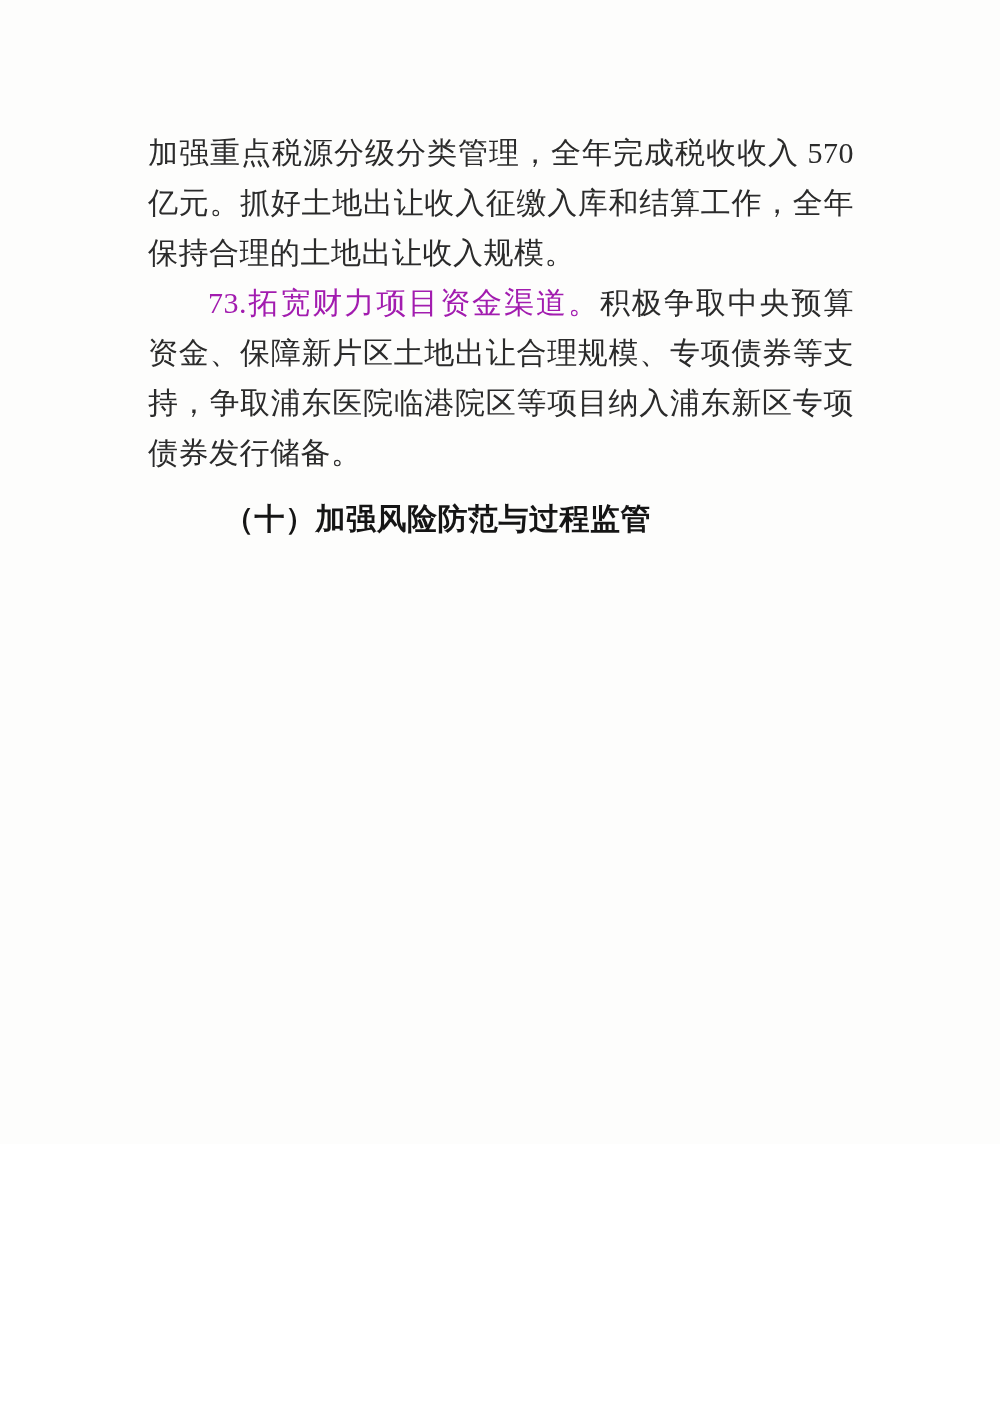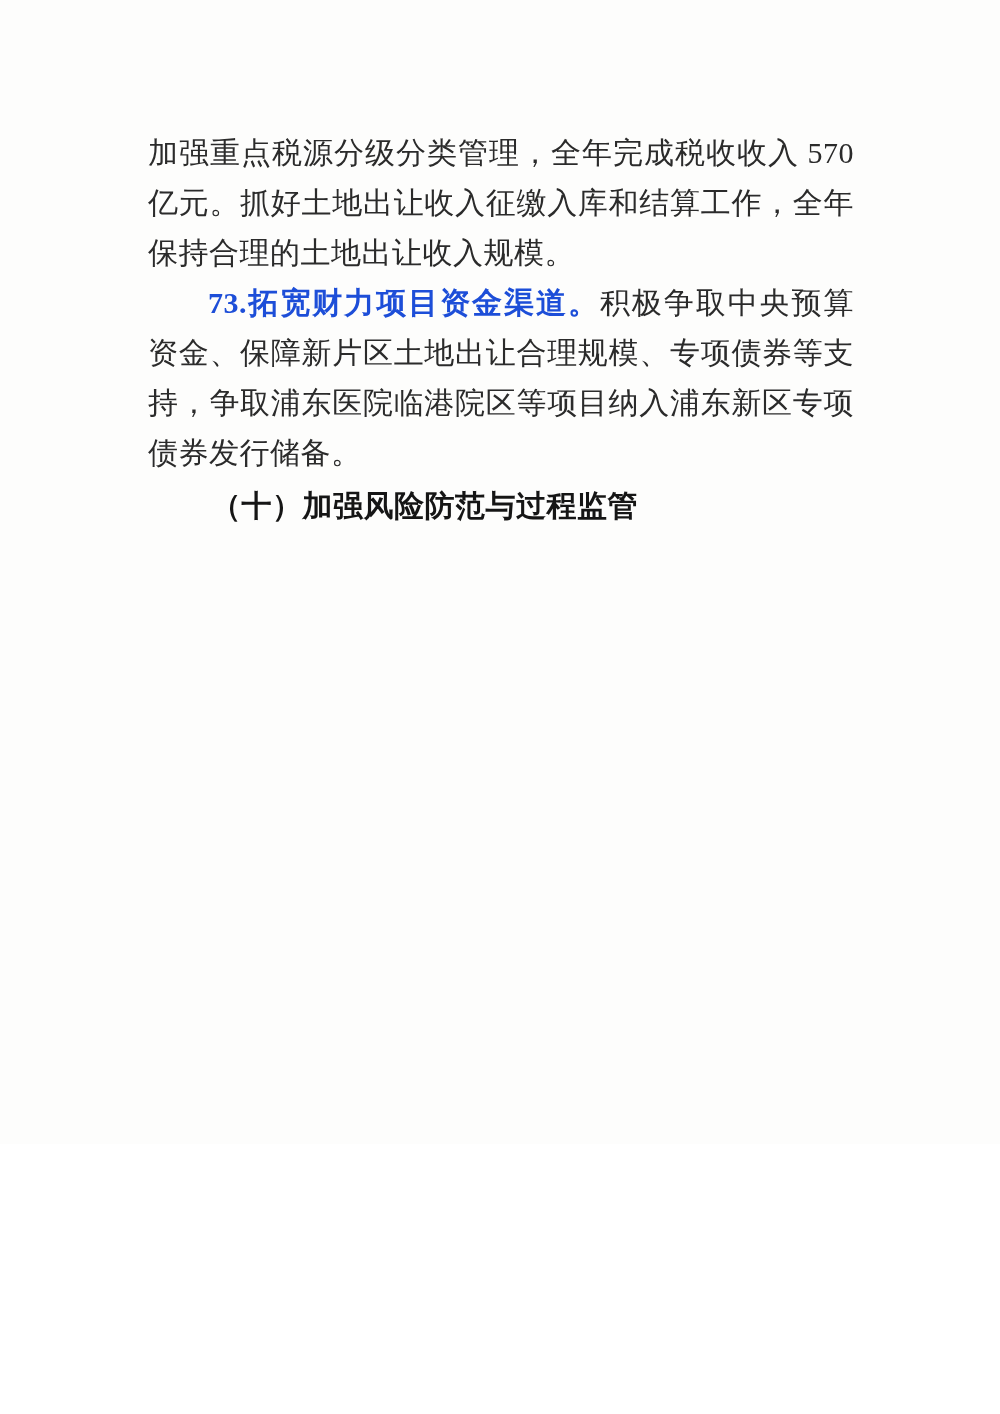--- a/index.html
+++ b/index.html
@@ -30,25 +30,25 @@
   }
   .para {
     margin: 0;
     padding: 0;
     text-indent: 2em;
   }
   .para.no-indent {
     text-indent: 0;
   }
   .lead {
-    font-weight: bold;
-    color: #1d4ed8;
+    font-weight: normal;
+    color: #a21caf;
   }
   .heading {
-    margin: 3px;
+    margin: 16px;
     padding: 0;
     text-indent: 2em;
     font-size: 30px;
     line-height: 50px;
     font-weight: bold;
     color: #151515;
     text-align: left;
   }
   .page-number {
     position: absolute;

